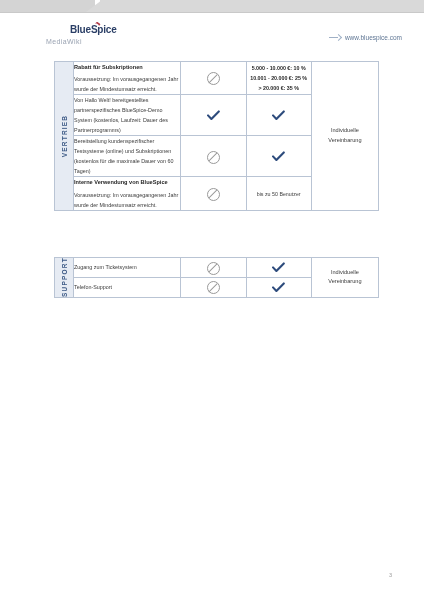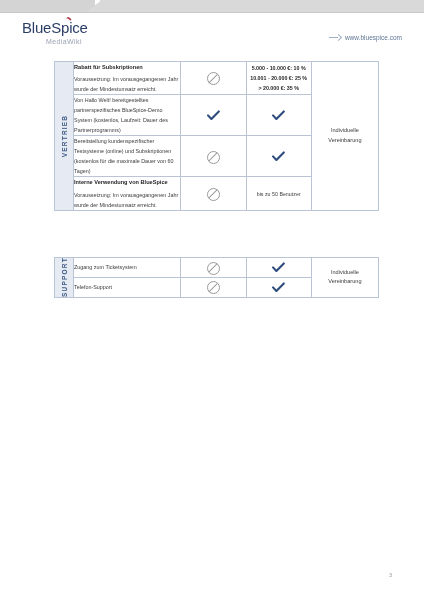--- a/index.html
+++ b/index.html
@@ -51,26 +51,27 @@
   }
 
   
   .logo {
     position: absolute;
     left: 22px;
     top: 20px;
     line-height: 1;
   }
   .logo-main {
-    font-size: 15px;
-    font-weight: normal;
+    font-size: 10px;
+    font-weight: bold;
     letter-spacing: -0.2px;
     color: #2b3f66;
     position: relative;
     display: inline-block;
+    margin-left: 48px;
   }
   .logo-blue { color: #2b3f66; }
   .logo-spice { color: #2b3f66; }
   .logo-accent {
     position: absolute;
     right: 17px;
     top: -3px;
     width: 5px;
     height: 5px;
     border-radius: 50%;

